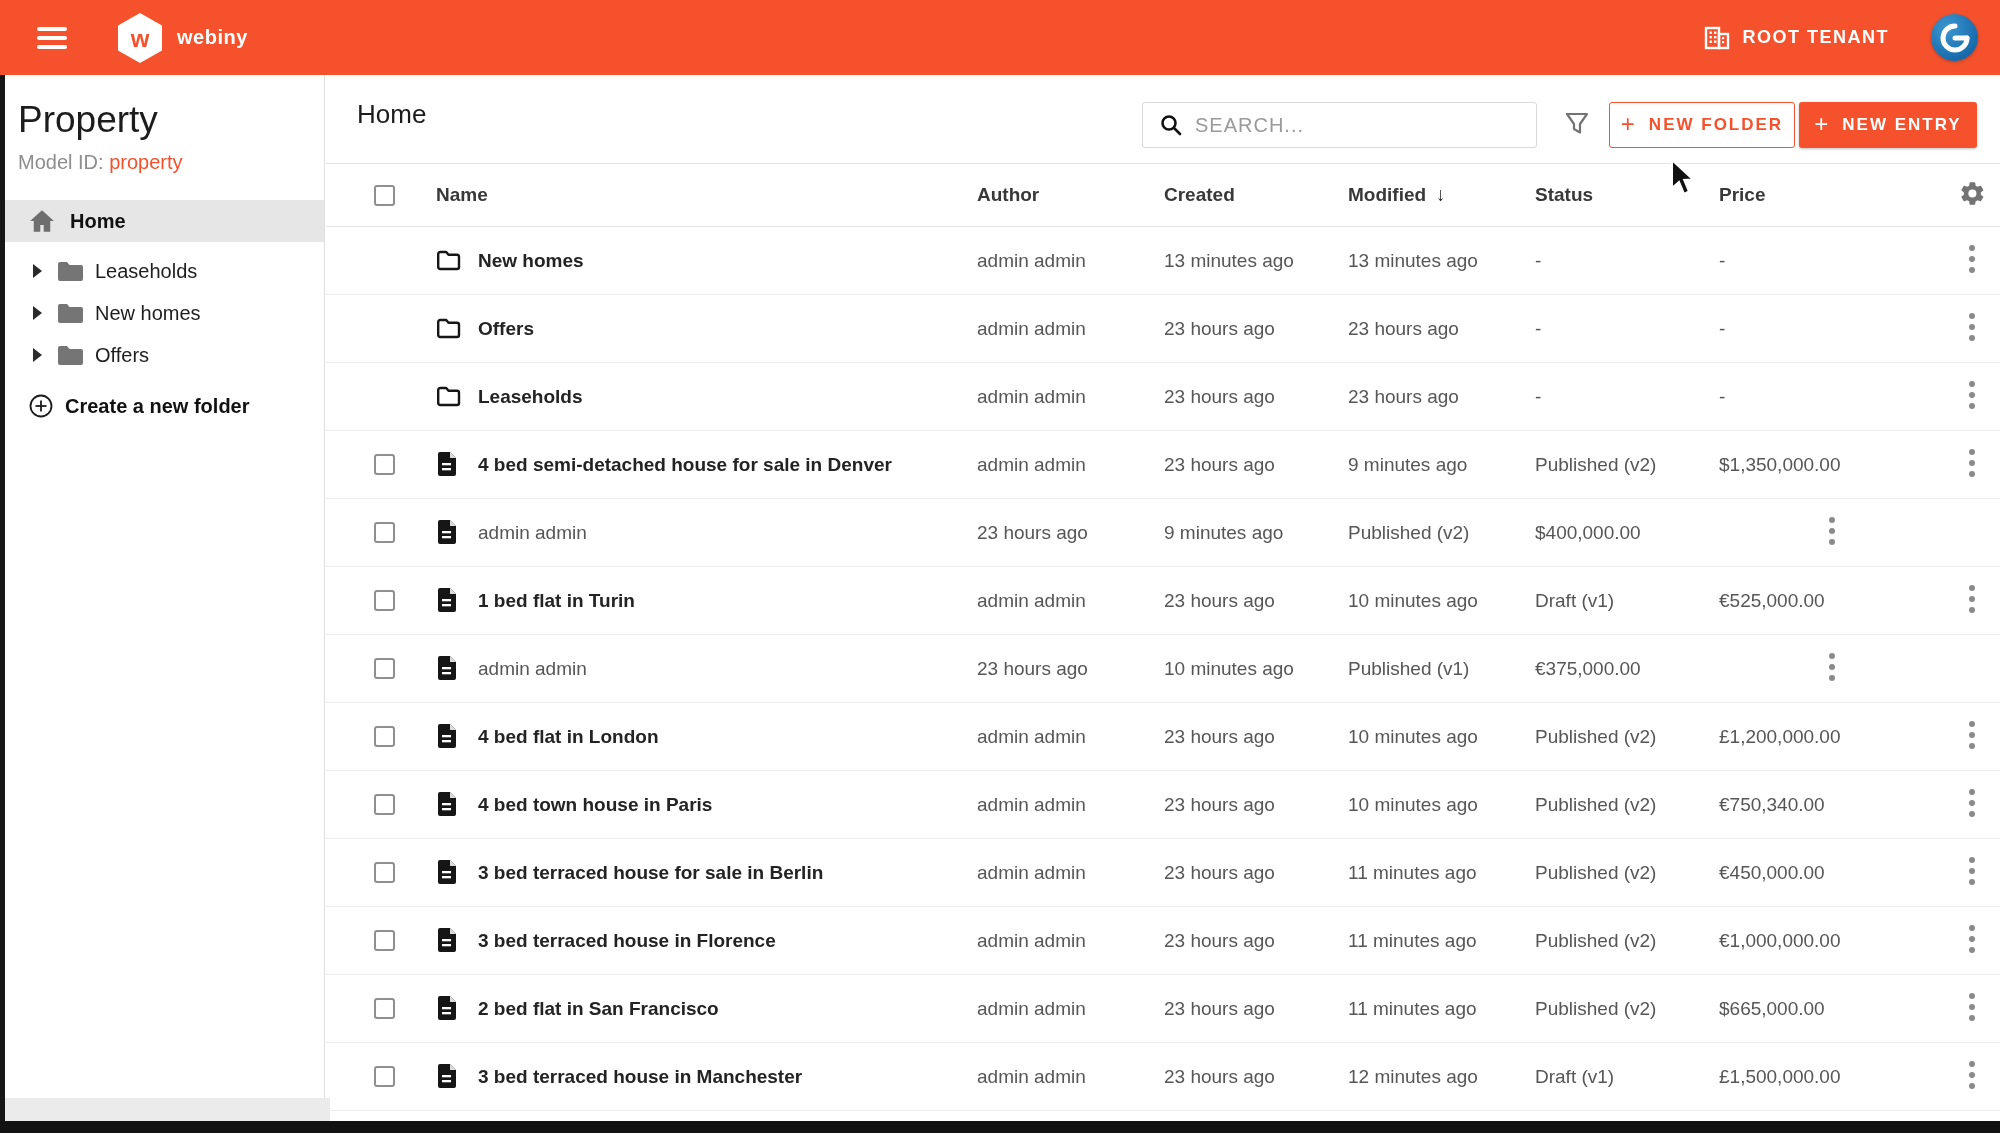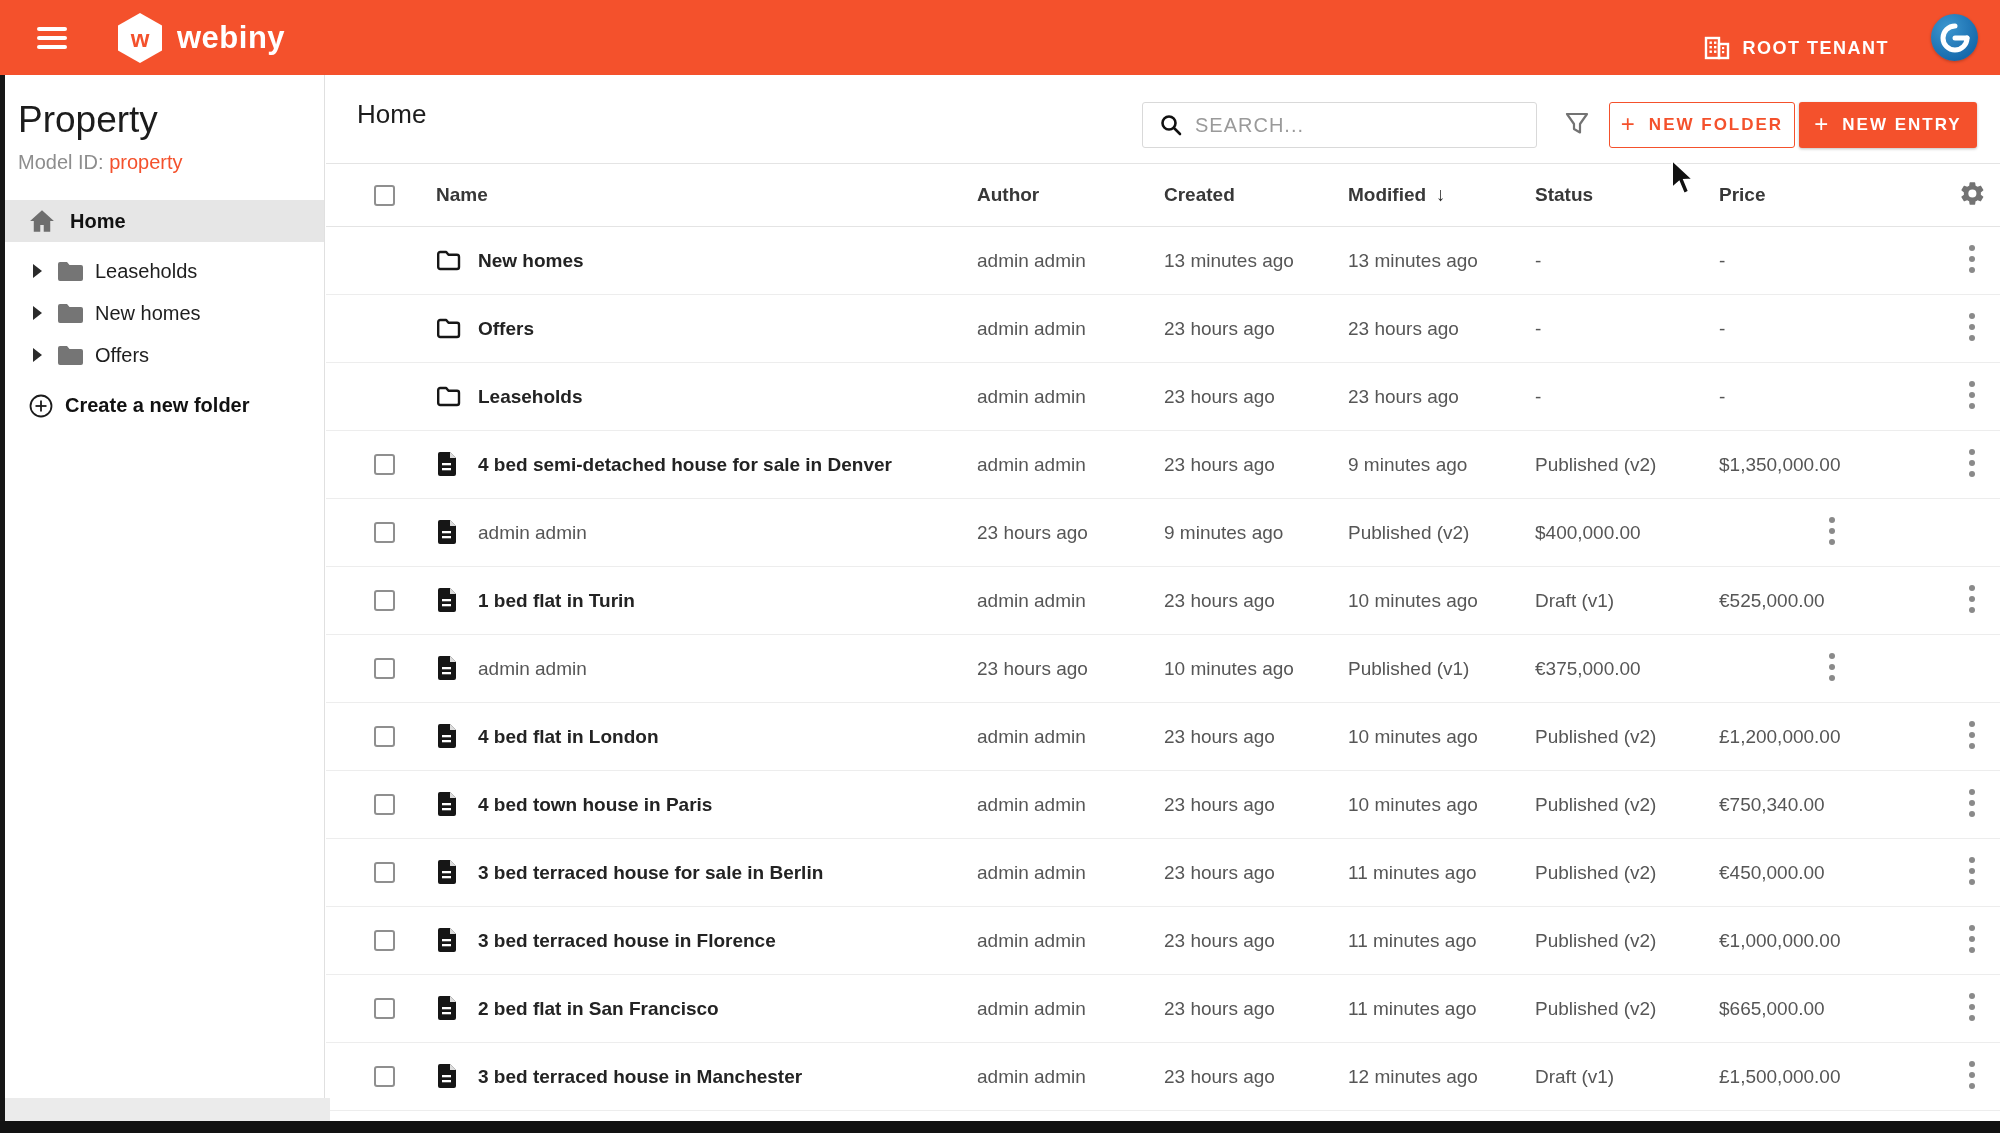--- a/index.html
+++ b/index.html
@@ -8,22 +8,22 @@
   .stage { position:relative; width:2000px; height:1133px; background:#fff; }
 
   
   .topbar { position:absolute; left:0; top:0; width:2000px; height:75px;
             background:#f4512c; display:flex; align-items:center; z-index:30; }
   .hamburger { width:30px; height:22px; margin-left:37px; display:flex; flex-direction:column;
                justify-content:space-between; cursor:pointer; }
   .hamburger span { display:block; height:4px; border-radius:2px; background:#fff; }
   .brand { display:flex; align-items:center; margin-left:48px; }
   .hex { position:relative; width:50px; height:52px; }
-  .brand-word { color:#fff; font-size:31px; font-weight:bold; letter-spacing:.5px; margin-left:12px; }
-  .topbar-right { margin-left:auto; display:flex; align-items:flex-end; }
+  .brand-word { color:#fff; font-size:20px; font-weight:bold; letter-spacing:.5px; margin-left:12px; }
+  .topbar-right { margin-left:auto; display:flex; align-items:center; }
   .tenant { display:flex; align-items:center; color:#fff; font-size:18px; font-weight:600;
             letter-spacing:1.5px; cursor:pointer; }
   .tenant svg { margin-right:12px; }
   .avatar { width:47px; height:47px; border-radius:50%; margin:0 22px 0 42px; cursor:pointer;
             background:radial-gradient(circle at 35% 30%, #3d96cf, #1569ab 75%);
             display:flex; align-items:center; justify-content:center;
             box-shadow:0 1px 3px rgba(0,0,0,.25); }
 
   
   .edge-left { position:absolute; left:0; top:75px; width:5px; height:1058px; background:#161616; z-index:25; }
@@ -39,21 +39,21 @@
   .sb-model { font-size:20px; color:#8d8d8d; margin:10px 0 0 13px; }
   .sb-model .mid { color:#f4512c; }
   .sb-home { margin-top:26px; height:42px; background:#e6e6e6; display:flex; align-items:center;
              cursor:pointer; padding-left:24px; }
   .sb-home .lbl { font-size:20px; font-weight:700; color:#111; margin-left:15px; }
   .sb-tree { margin-top:8px; }
   .sb-node { height:42px; display:flex; align-items:center; cursor:pointer; padding-left:28px; }
   .caret { width:0; height:0; border-top:7px solid transparent; border-bottom:7px solid transparent;
            border-left:9px solid #2b2b2b; margin-right:14px; }
   .sb-node .lbl { font-size:20px; color:#1e1e1e; margin-left:12px; }
-  .sb-create { display:flex; align-items:flex-start; margin:18px 0 11px 24px; cursor:pointer; }
+  .sb-create { display:flex; align-items:center; margin:18px 0 11px 24px; cursor:pointer; }
   .sb-create .lbl { font-size:20px; font-weight:700; color:#111; margin-left:12px; }
 
   
   .main { position:absolute; left:326px; top:75px; width:1674px; height:1046px; background:#fff; z-index:23; }
   .toolbar { position:relative; height:88px; }
   .page-title { position:absolute; left:31px; top:24px; font-size:26px; color:#1c1c1c; }
   .searchbox { position:absolute; left:816px; top:27px; width:395px; height:46px;
                border:1px solid #d9d9d9; border-radius:3px; display:flex; align-items:center; background:#fff; }
   .searchbox input { border:none; outline:none; flex:1; font-size:20px; letter-spacing:1px;
                      color:#0f172a; font-family:"Liberation Sans", sans-serif; }

